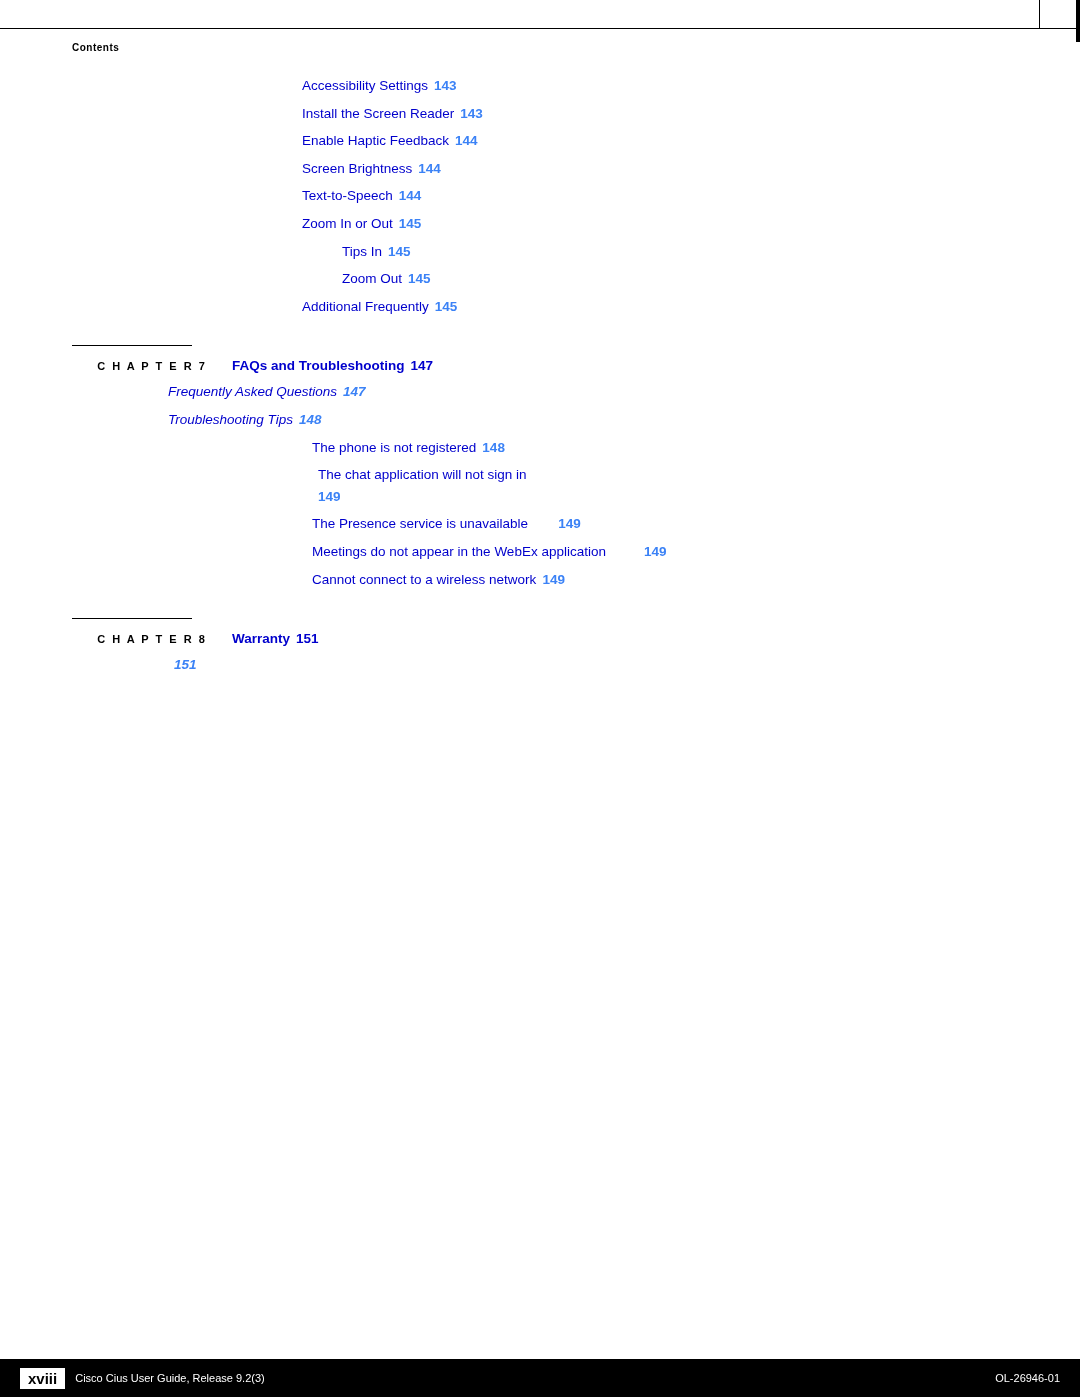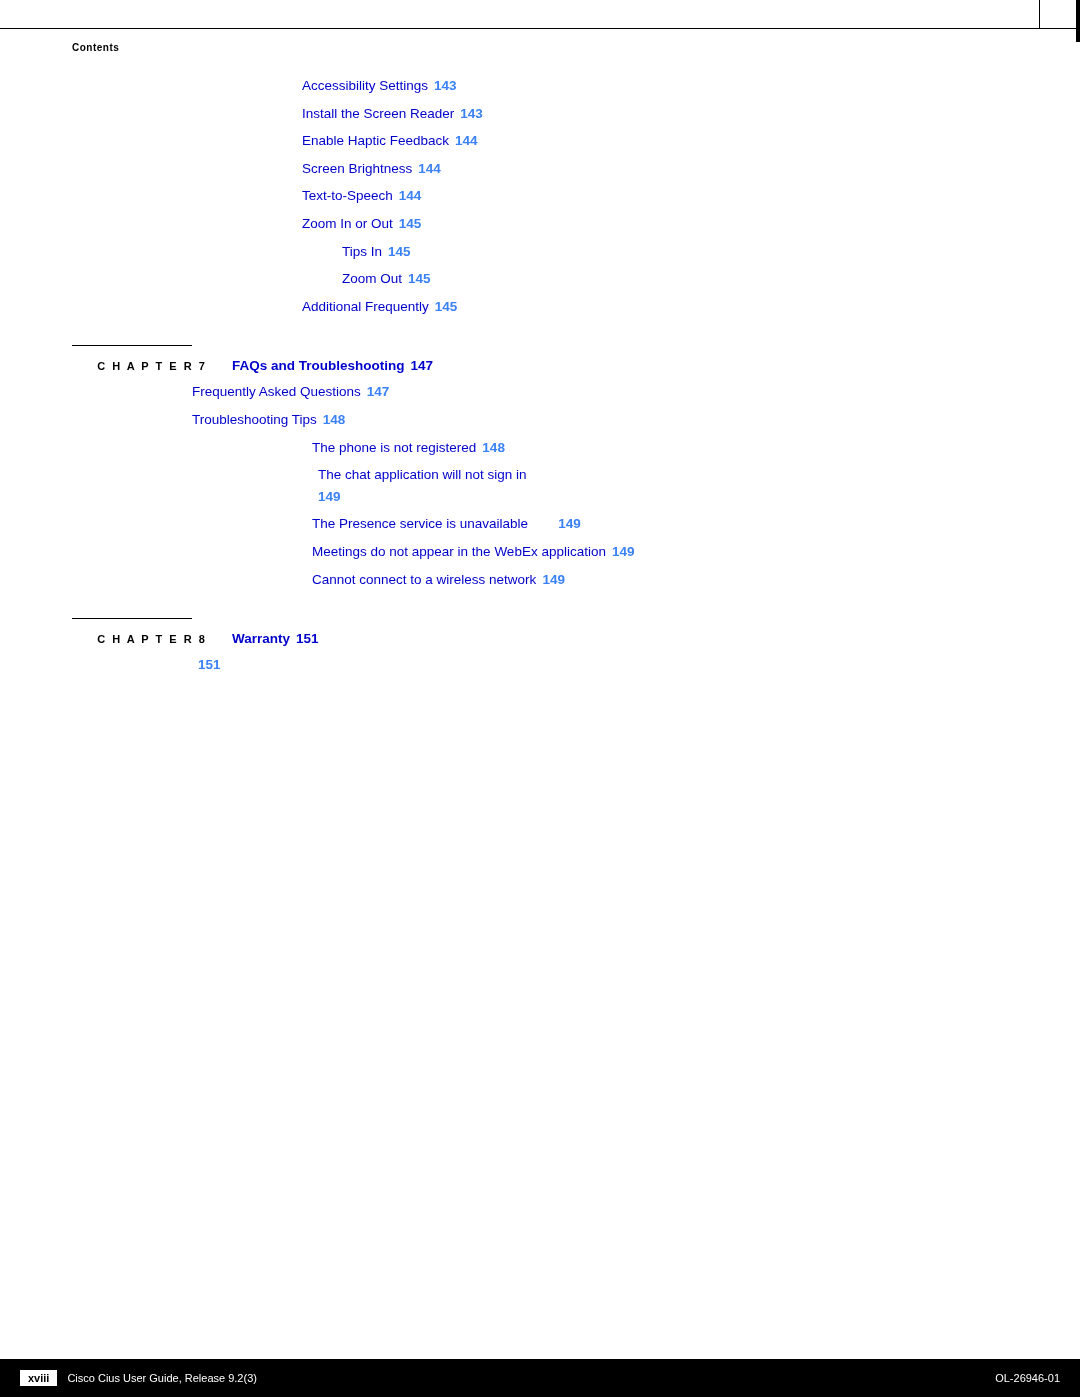--- a/index.html
+++ b/index.html
@@ -132,22 +132,23 @@
       font-weight: bold;
       color: #0000cc;
       margin-left: 6px;
     }
 
     
     .sub-entry {
       display: flex;
       align-items: baseline;
       margin-bottom: 6px;
-      margin-left: 120px;
+      margin-left: 96px;
       line-height: 1.6;
+      font-style: italic;
     }
 
     
     .footer {
       position: absolute;
       bottom: 0;
       left: 0;
       right: 0;
       height: 38px;
       background: #000000;
@@ -159,21 +160,21 @@
 
     .footer-left {
       display: flex;
       align-items: center;
       gap: 10px;
     }
 
     .footer-page-box {
       background: #ffffff;
       color: #000000;
-      font-size: 11px;
+      font-size: 15px;
       font-weight: bold;
       padding: 2px 8px;
     }
 
     .footer-title {
       color: #ffffff;
       font-size: 11px;
     }
 
     .footer-right {
@@ -278,21 +279,21 @@
     <div class="toc-entry" style="margin-left: 40px; flex-direction: column;">
       <a class="toc-link">The chat application will not sign in</a>
       <span class="toc-number">149</span>
     </div>
 
     <div class="toc-entry" style="margin-left: 40px; gap: 24px;">
       <a class="toc-link">The Presence service is unavailable</a>
       <span class="toc-number">149</span>
     </div>
 
-    <div class="toc-entry" style="margin-left: 40px;">
+    <div class="toc-entry" style="margin-left: 40px; gap: 32px;">
       <a class="toc-link">Meetings do not appear in the WebEx application</a>
       <span class="toc-number">149</span>
     </div>
 
     <div class="toc-entry" style="margin-left: 40px;">
       <a class="toc-link">Cannot connect to a wireless network</a>
       <span class="toc-number">149</span>
     </div>
   </div>
 

